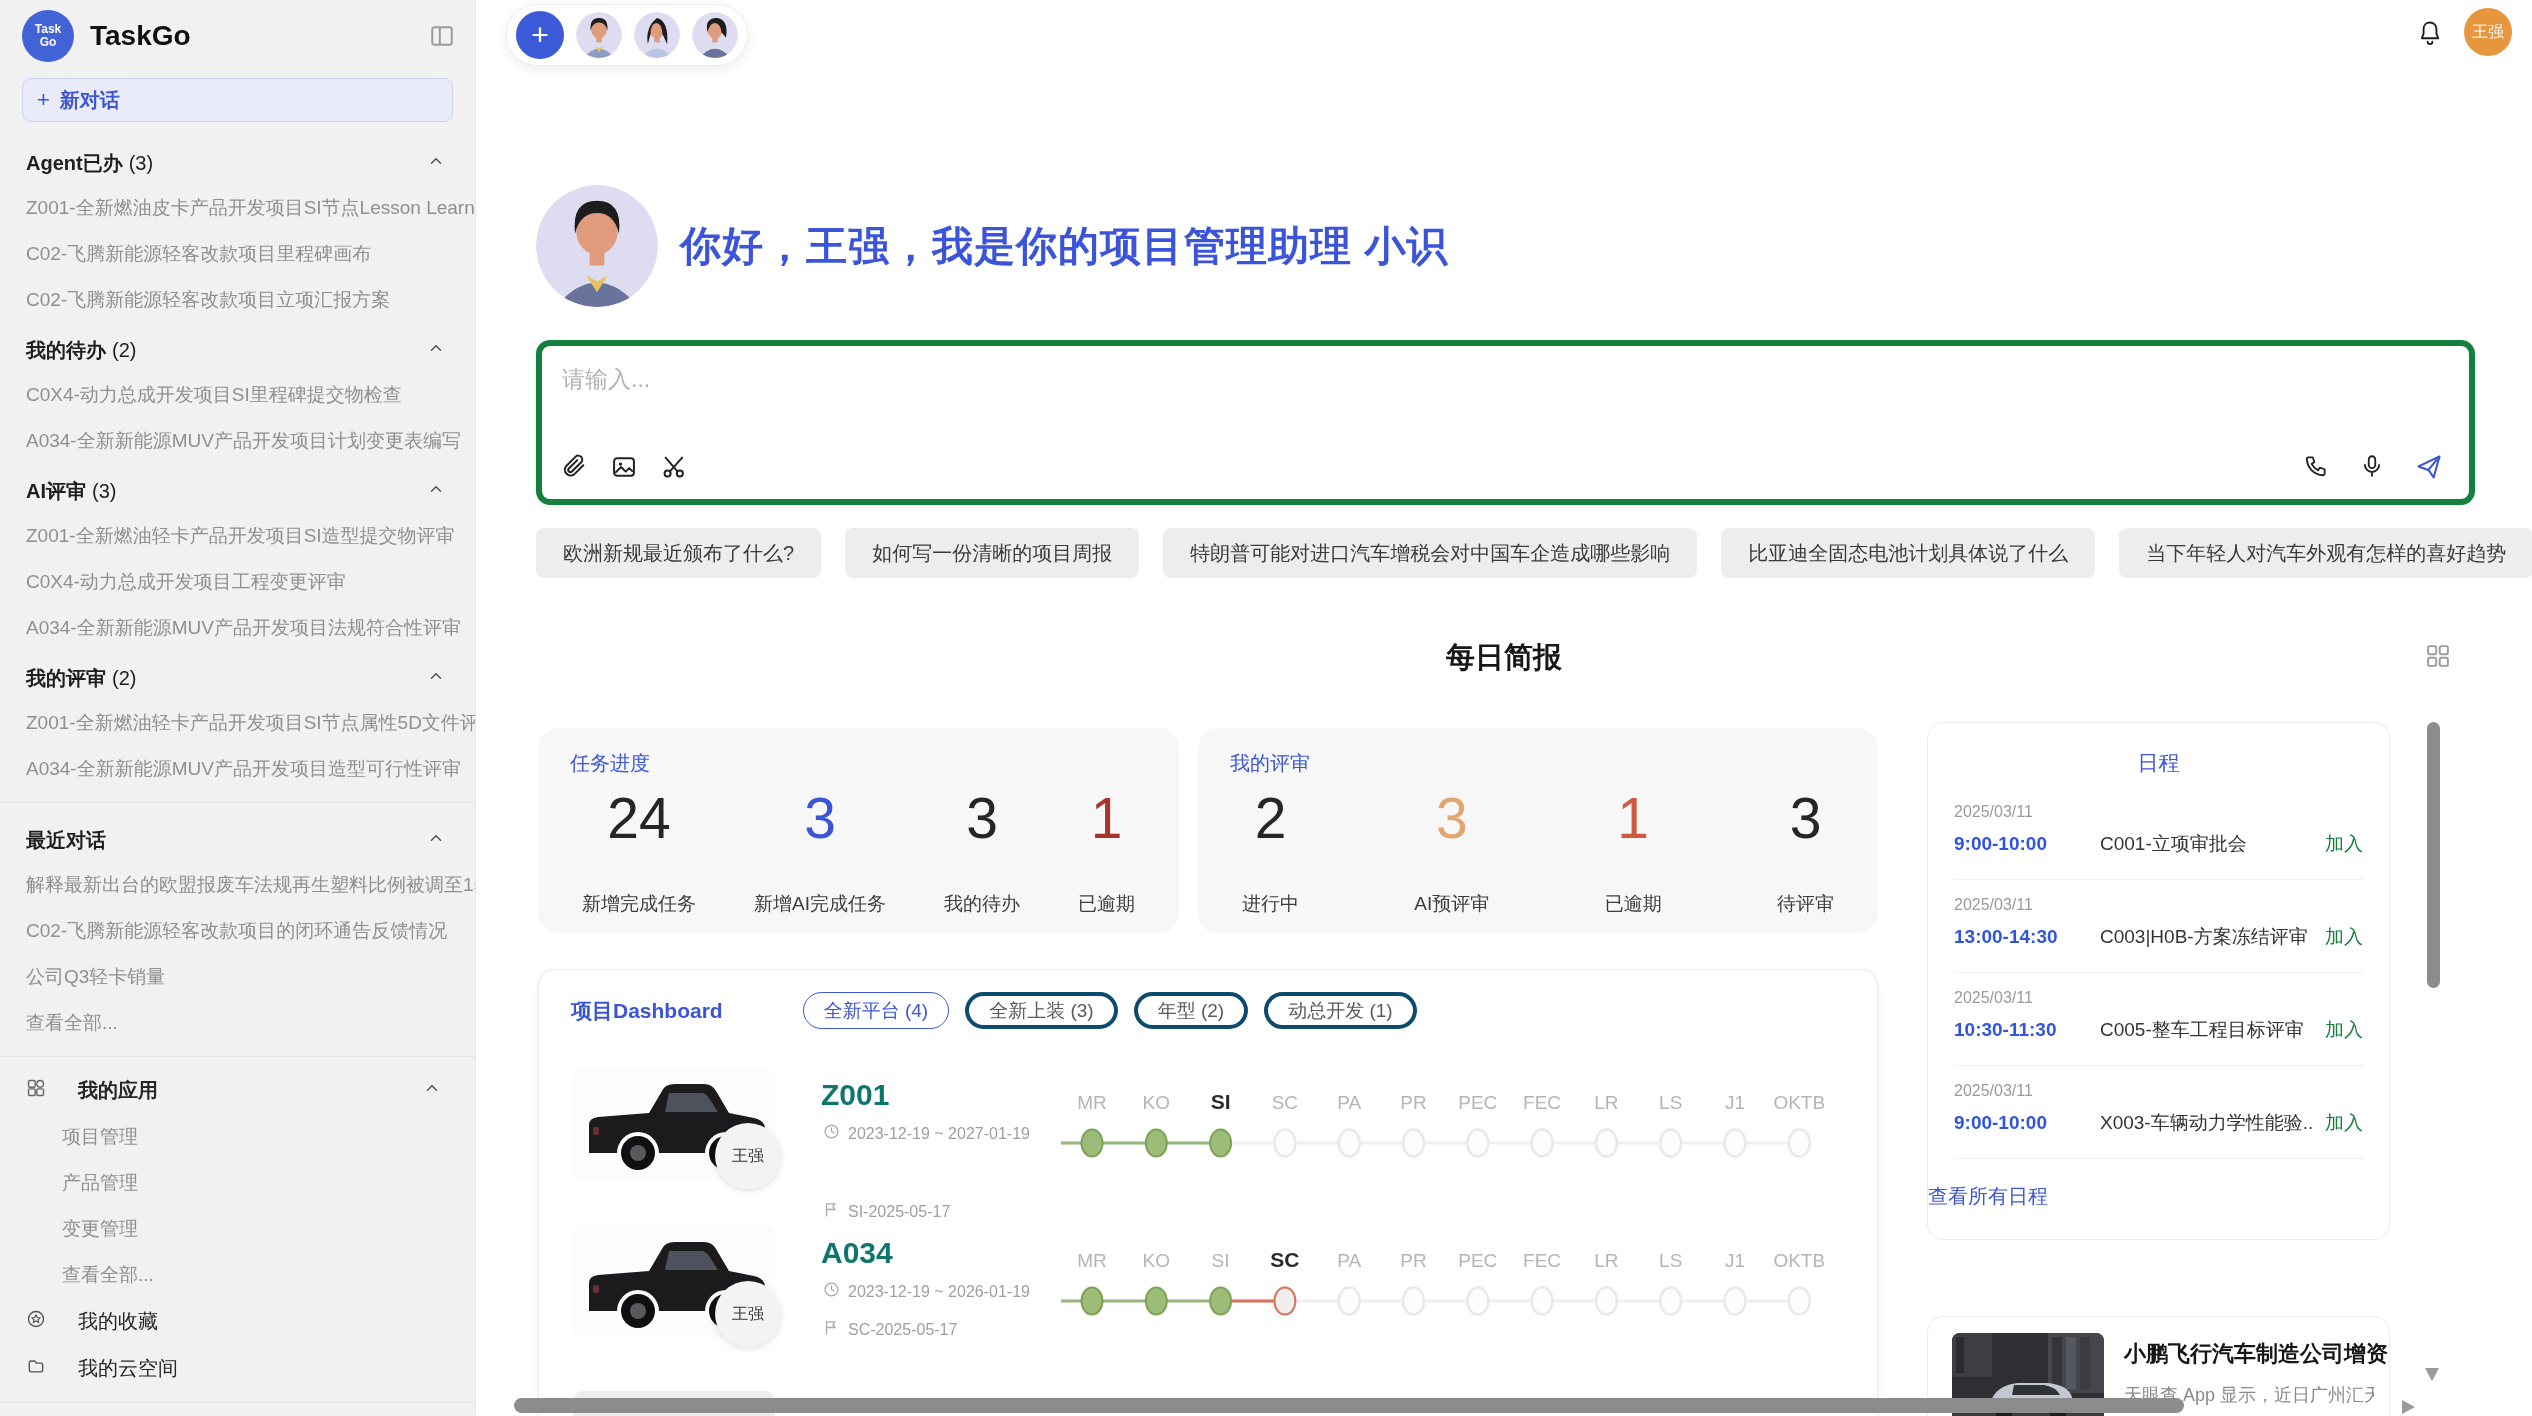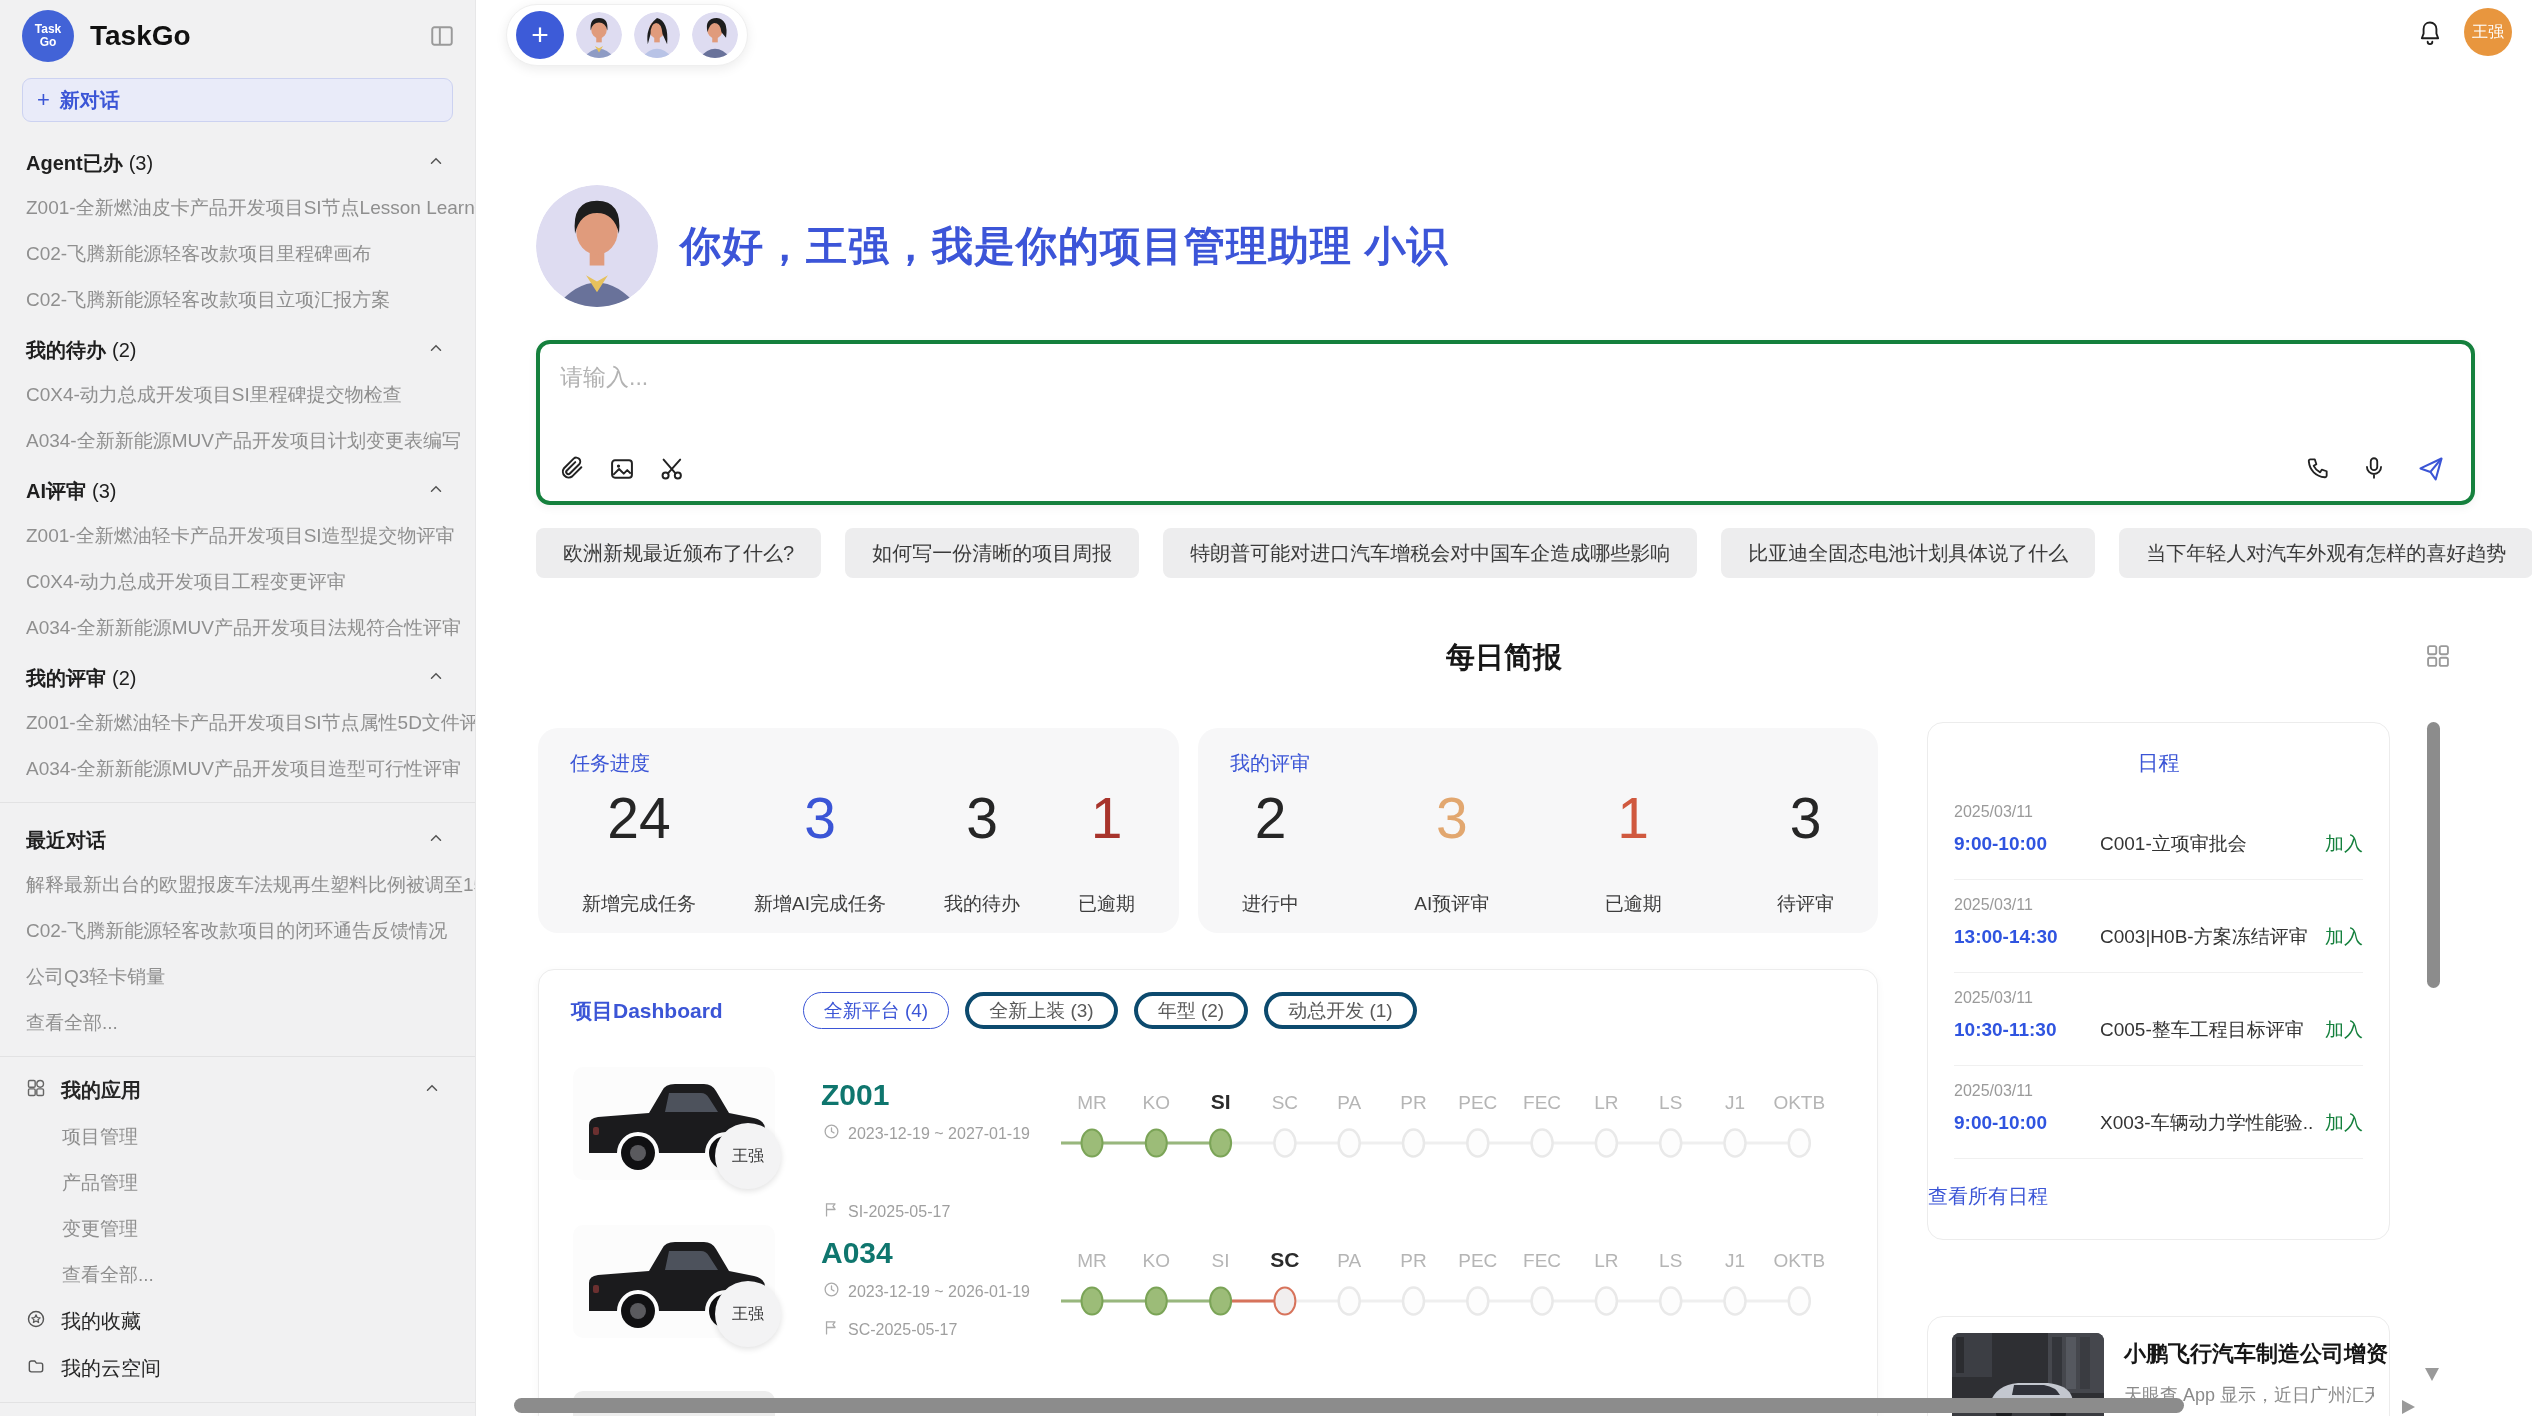--- a/index.html
+++ b/index.html
@@ -13,38 +13,38 @@
   .logo-circle { width:52px; height:52px; border-radius:50%; background:#4263d7; color:#fff; display:flex; flex-direction:column; align-items:center; justify-content:center; font-size:12px; line-height:13px; font-weight:600; }
   .sb-title { font-size:28px; font-weight:700; color:#111; margin-left:16px; flex:1; }
   .sb-toggle { width:26px; height:26px; cursor:pointer; }
   .new-chat { margin:6px 22px 14px 22px; height:44px; border-radius:9px; background:#e9ebf9; border:1px solid #ccd2f1; display:flex; align-items:center; padding:0 14px; color:#3b55d6; font-size:20px; font-weight:700; cursor:pointer; }
   .new-chat .plus { font-size:22px; margin-right:10px; font-weight:400; }
   .sb-sec-head { display:flex; align-items:center; padding:14px 30px 8px 26px; font-size:20px; font-weight:600; color:#1f1f1f; cursor:pointer; }
   .sb-sec-head .cnt { margin-left:6px; font-weight:500; }
   .sb-sec-head .sp { flex:1; }
   .sb-item { padding:10px 12px 10px 26px; font-size:19px; color:#8f8f8f; white-space:nowrap; overflow:hidden; cursor:pointer; }
   .sb-divider { height:1px; background:#e2e2e3; margin:10px 0; }
-  .sb-row { display:flex; align-items:center; gap:15px; padding:10px 34px 10px 26px; font-size:20px; color:#262626; cursor:pointer; }
+  .sb-row { display:flex; align-items:center; gap:32px; padding:10px 34px 10px 26px; font-size:20px; color:#262626; cursor:pointer; }
   .sb-row.head { font-weight:600; }
   .sb-sub { padding:10px 12px 10px 62px; font-size:19px; color:#8f8f8f; cursor:pointer; }
   .sb-row .sp { flex:1; }
 
   
   .main { position:absolute; left:476px; top:0; width:2056px; height:1416px; }
   .top-pill { position:absolute; left:30px; top:4px; height:62px; background:#fff; border:1px solid #efefef; border-radius:34px; box-shadow:0 3px 12px rgba(0,0,0,.08); display:flex; align-items:center; gap:12px; padding:0 9px; }
   .pill-plus { width:48px; height:48px; border-radius:50%; background:#3d5bd8; color:#fff; font-size:30px; display:flex; align-items:center; justify-content:center; cursor:pointer; font-weight:300; }
   .pill-avatar { width:46px; height:46px; border-radius:50%; overflow:hidden; cursor:pointer; }
   .bell { position:absolute; left:1940px; top:18px; width:28px; height:30px; cursor:pointer; }
   .user-badge { position:absolute; left:1988px; top:8px; width:48px; height:48px; border-radius:50%; background:#e8963e; color:#fff; font-size:16px; display:flex; align-items:center; justify-content:center; cursor:pointer; }
 
   .greet { position:absolute; left:60px; top:185px; display:flex; align-items:center; gap:22px; }
   .greet-avatar { width:122px; height:122px; border-radius:50%; overflow:hidden; }
   .greet-text { font-size:41px; font-weight:700; color:#3c55d8; letter-spacing:1px; }
 
-  .composer { position:absolute; left:60px; top:340px; width:1939px; height:165px; background:#fff; border:4px solid #15803d; border-radius:14px; box-shadow:0 3px 10px rgba(0,0,0,.05); }
+  .composer { position:absolute; left:60px; top:340px; width:1939px; height:165px; background:#fff; border:6px solid #15803d; border-radius:14px; box-shadow:0 3px 10px rgba(0,0,0,.05); }
   .composer textarea { position:absolute; left:20px; top:18px; width:1880px; height:80px; border:none; outline:none; resize:none; font-size:23px; font-family:inherit; color:#333; background:transparent; }
   .composer textarea::placeholder { color:#b3b3b3; }
   .comp-left { position:absolute; left:18px; bottom:18px; display:flex; gap:22px; }
   .comp-right { position:absolute; right:26px; bottom:18px; display:flex; gap:28px; align-items:center; }
   .cicon { width:28px; height:28px; cursor:pointer; }
 
   .chips { position:absolute; left:60px; top:528px; width:1944px; display:flex; gap:24px; }
   .chip { height:50px; background:#ededee; border-radius:8px; display:flex; align-items:center; padding:0 27px; font-size:20px; color:#3a3a3a; white-space:nowrap; cursor:pointer; }
 
   .brief-title { position:absolute; left:0; top:638px; width:2056px; text-align:center; font-size:29px; font-weight:700; color:#171717; }

